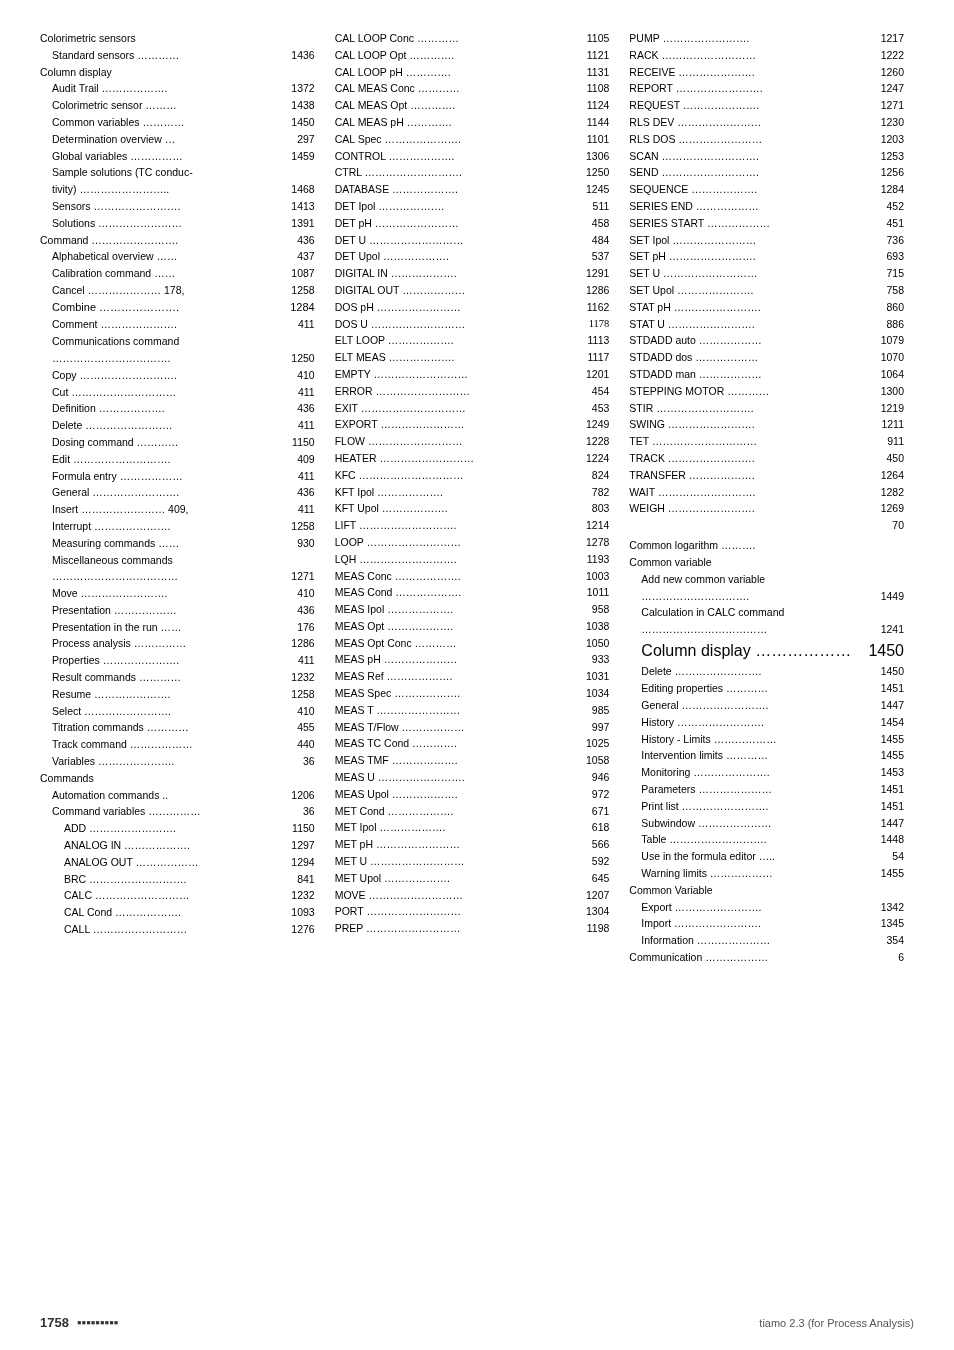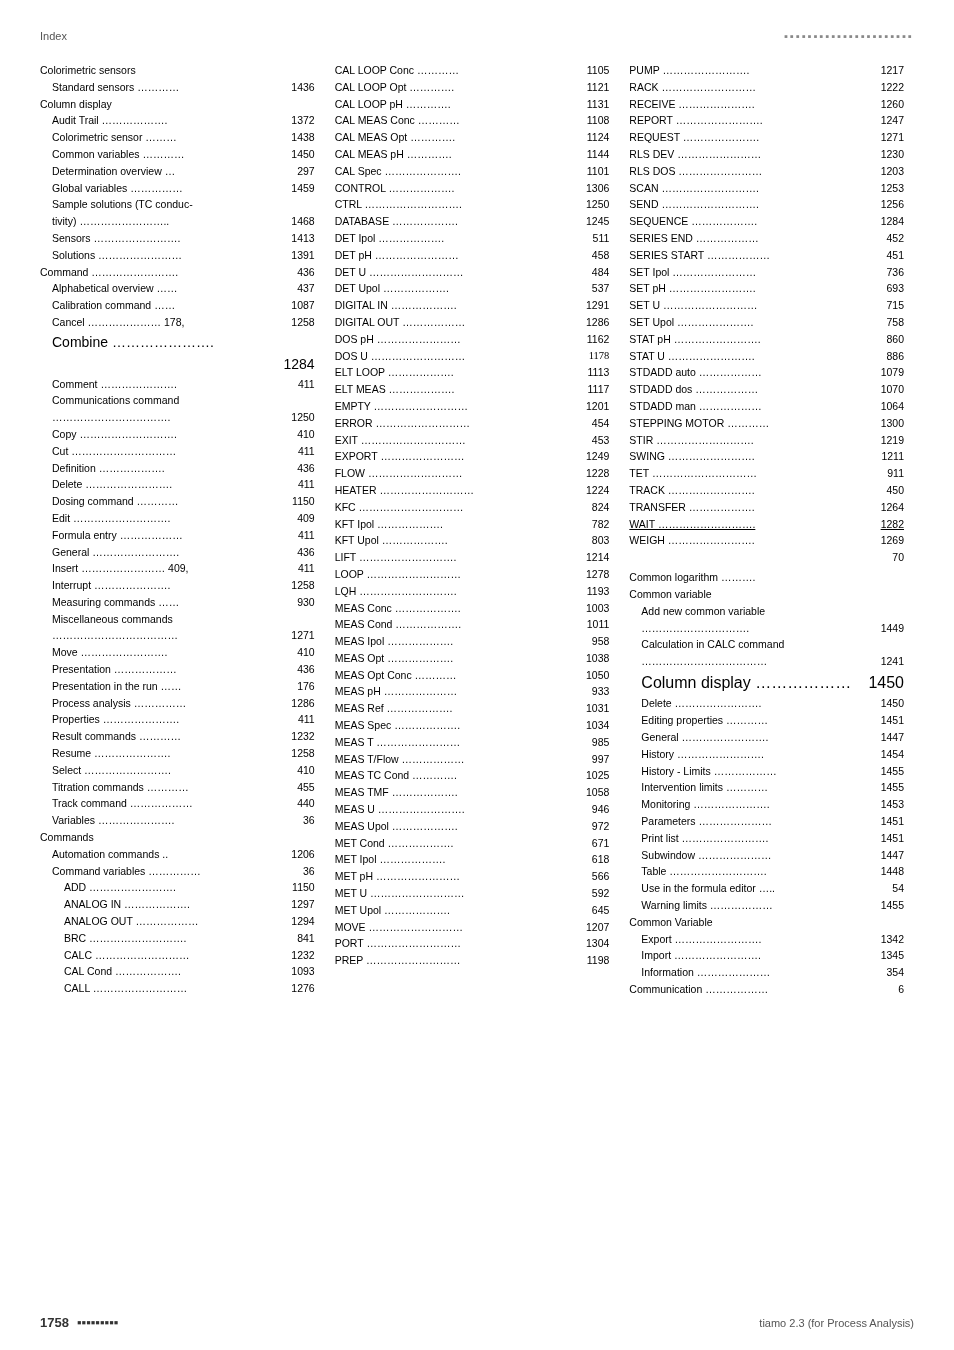--- a/index.html
+++ b/index.html
@@ -64,24 +64,20 @@
     }
     .col:first-child {
       padding-left: 0;
     }
   </style>
 </head>
 <body>
 
 <div class="page">
 
-  <div class="header">
-    <span class="header-title">Index</span>
-    <span class="header-dots">▪▪▪▪▪▪▪▪▪▪▪▪▪▪▪▪▪▪▪▪▪▪</span>
-  </div>
 
   <div class="columns">
 
     <div class="col" id="col1">
         <div style="display: flex; justify-content: space-between; line-height: 1.6; font-size: 10.5px; padding-left: 0px;">
           <span style="flex: 1 1 0%;">Colorimetric sensors</span>
         </div>
         <div style="display: flex; justify-content: space-between; line-height: 1.6; font-size: 10.5px; padding-left: 12px;">
           <span style="flex: 1 1 0%;">Standard sensors …………</span>
           <span style="min-width: 35px; text-align: right;">1436</span>
@@ -133,21 +129,21 @@
           <span style="min-width: 35px; text-align: right;">437</span>
         </div>
         <div style="display: flex; justify-content: space-between; line-height: 1.6; font-size: 10.5px; padding-left: 12px;">
           <span style="flex: 1 1 0%;">Calibration command ……</span>
           <span style="min-width: 35px; text-align: right;">1087</span>
         </div>
         <div style="display: flex; justify-content: space-between; line-height: 1.6; font-size: 10.5px; padding-left: 12px;">
           <span style="flex: 1 1 0%;">Cancel ………………… 178,</span>
           <span style="min-width: 35px; text-align: right;">1258</span>
         </div>
-        <div style="display: flex; justify-content: flex-end; line-height: 1.6; font-size: 14px; padding-left: 12px; flex-direction: column;">
+        <div style="display: flex; justify-content: flex-end; line-height: 1.6; font-size: 11px; padding-left: 12px;">
           <span style="flex: 1 1 0%;">Combine ………………….</span>
           <span style="min-width: 35px; text-align: right;">1284</span>
         </div>
         <div style="display: flex; justify-content: space-between; line-height: 1.6; font-size: 10.5px; padding-left: 12px;">
           <span style="flex: 1 1 0%;">Comment ………………….</span>
           <span style="min-width: 35px; text-align: right;">411</span>
         </div>
         <div style="display: flex; justify-content: space-between; line-height: 1.6; font-size: 10.5px; padding-left: 12px;">
           <span style="flex: 1 1 0%;">Communications command</span>
         </div>
@@ -612,21 +608,21 @@
           <span style="min-width: 35px; text-align: right;">911</span>
         </div>
         <div style="display: flex; justify-content: space-between; line-height: 1.6; font-size: 10.5px; padding-left: 0px;">
           <span style="flex: 1 1 0%;">TRACK …………………….</span>
           <span style="min-width: 35px; text-align: right;">450</span>
         </div>
         <div style="display: flex; justify-content: space-between; line-height: 1.6; font-size: 10.5px; padding-left: 0px;">
           <span style="flex: 1 1 0%;">TRANSFER ……………….</span>
           <span style="min-width: 35px; text-align: right;">1264</span>
         </div>
-        <div style="display: flex; justify-content: flex-end; line-height: 1.6; font-size: 10.5px; padding-left: 0px; text-decoration: underline;">
+        <div style="display: flex; justify-content: flex-end; line-height: 1.6; font-size: 10.5px; padding-left: 0px;">
           <span style="flex: 1 1 0%;">WAIT ……………………….</span>
           <span style="min-width: 35px; text-align: right;">1282</span>
         </div>
         <div style="display: flex; justify-content: space-between; line-height: 1.6; font-size: 10.5px; padding-left: 0px;">
           <span style="flex: 1 1 0%;">WEIGH …………………….</span>
           <span style="min-width: 35px; text-align: right;">1269</span>
         </div>
         <div style="display: flex; justify-content: space-between; line-height: 1.6; font-size: 10.5px; padding-left: 0px;">
           <span style="flex: 1 1 0%; margin-top: 20px;">Common logarithm ……….</span>
           <span style="min-width: 35px; text-align: right;">70</span>

